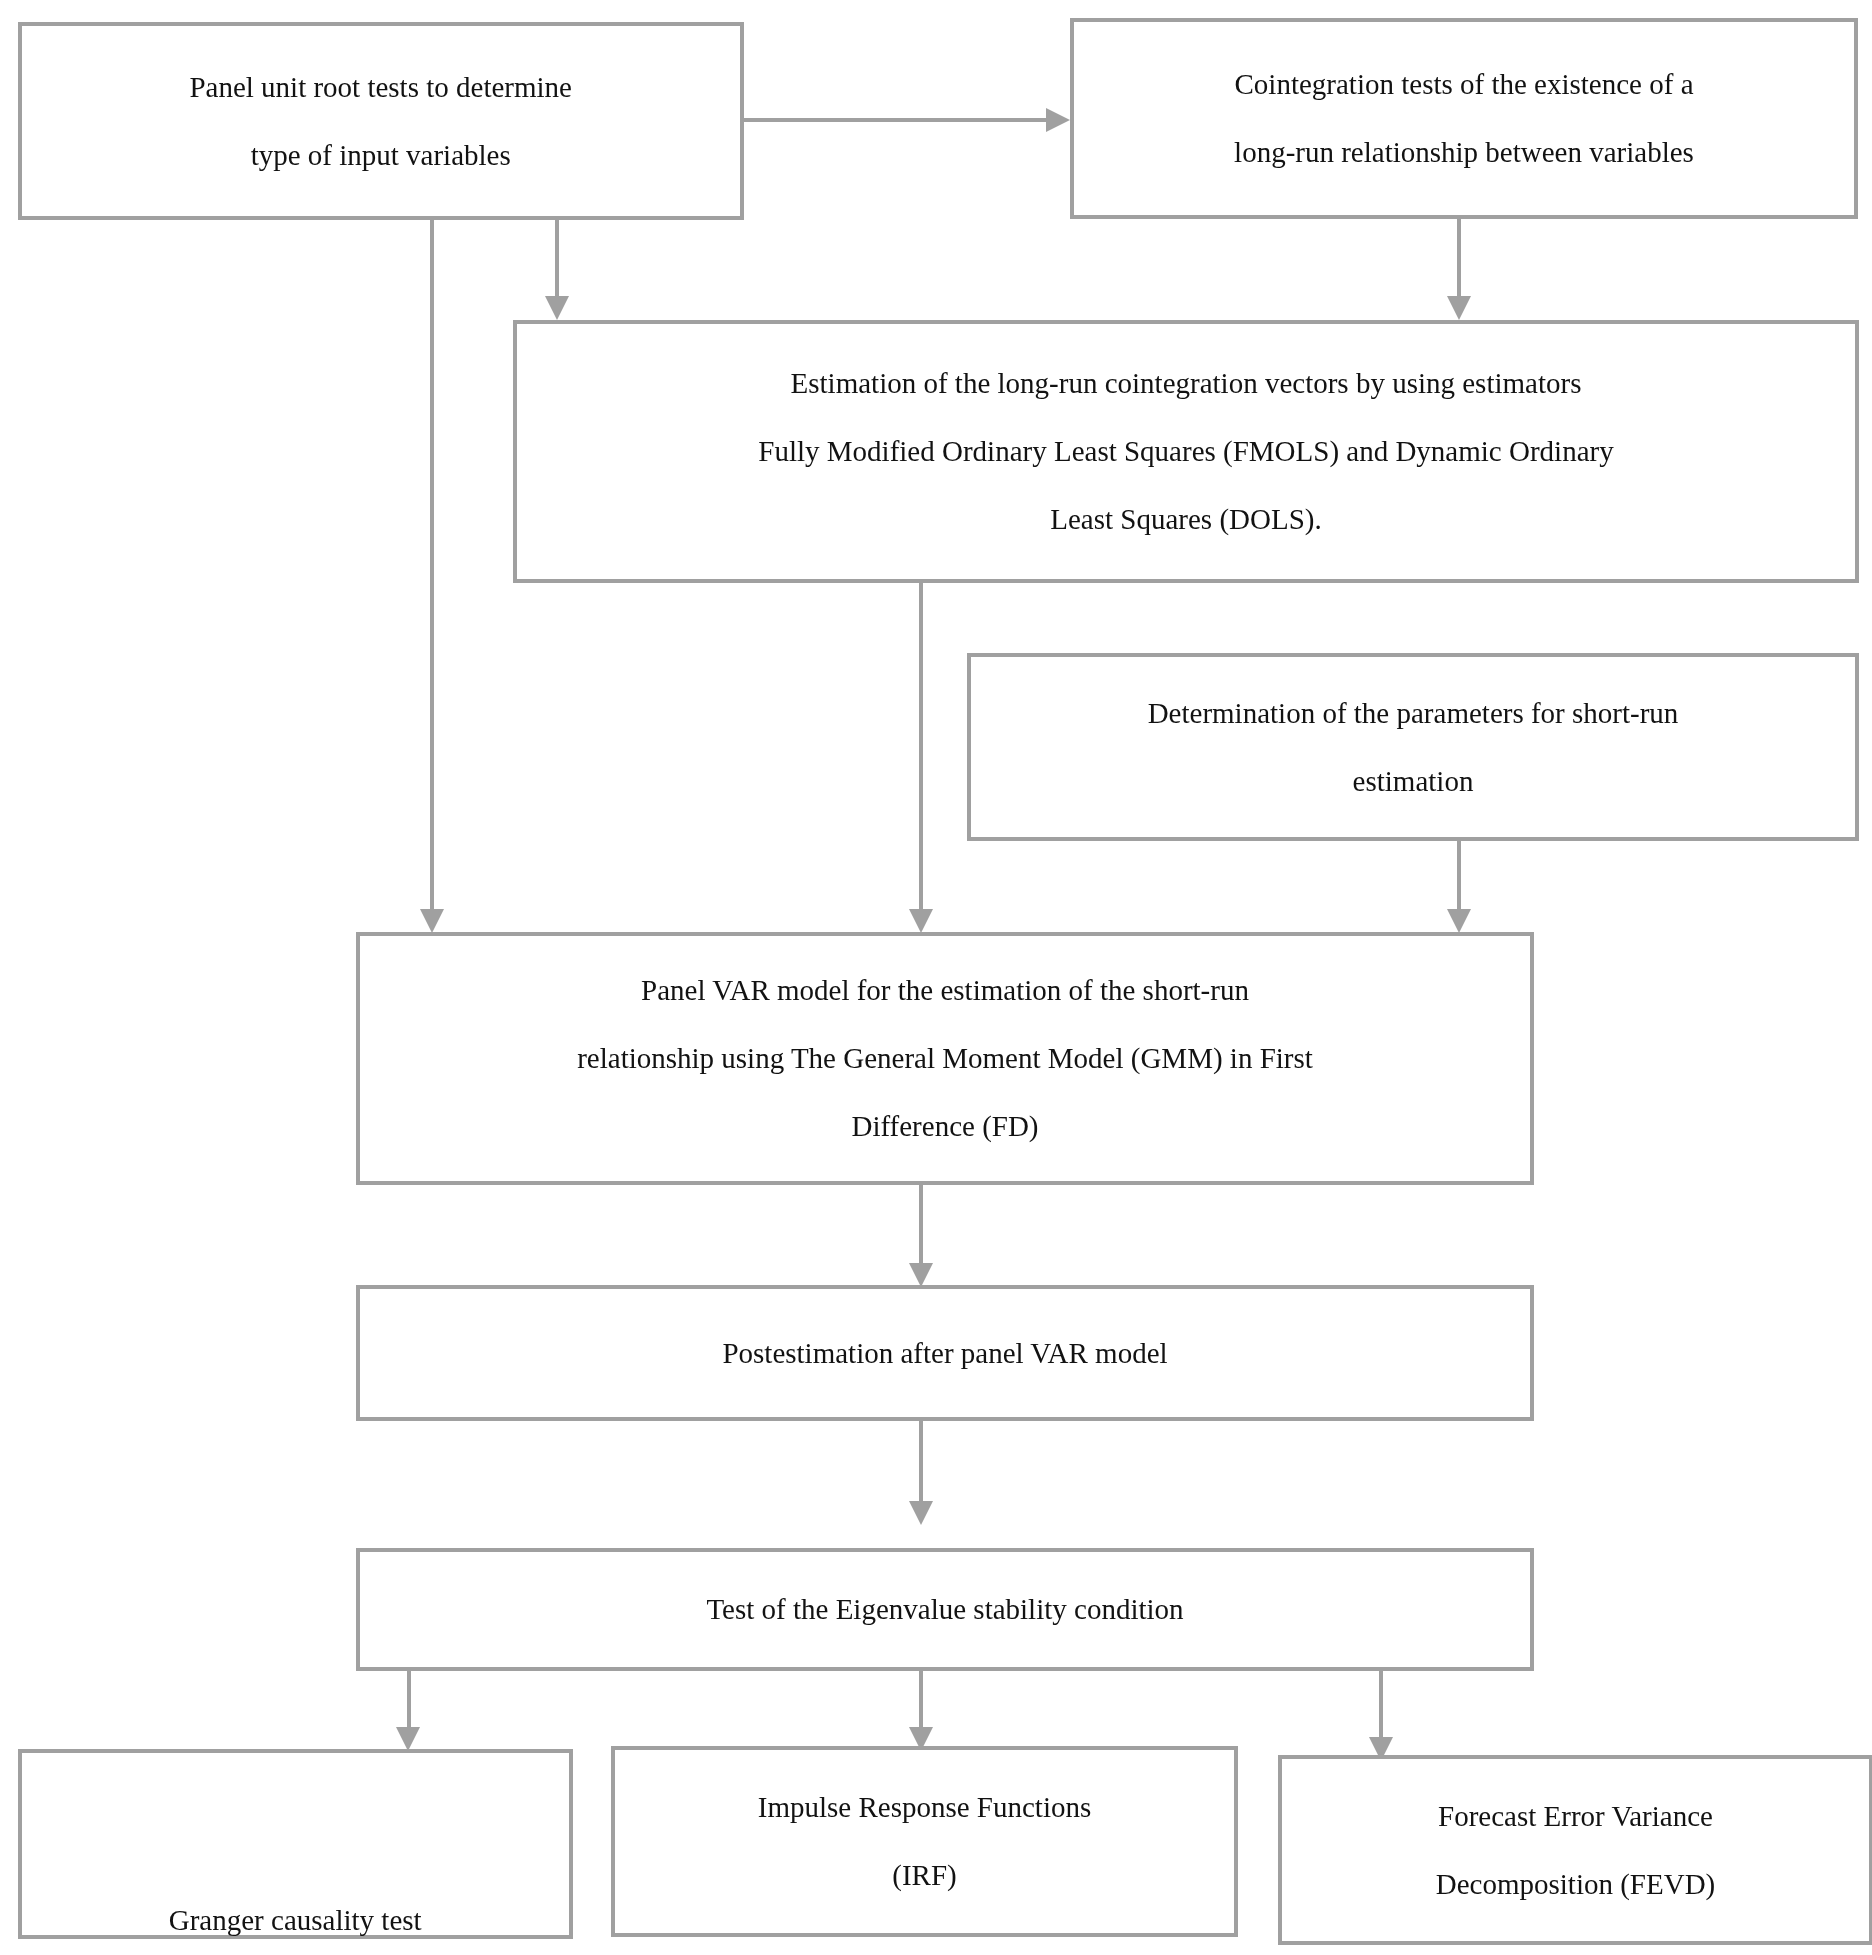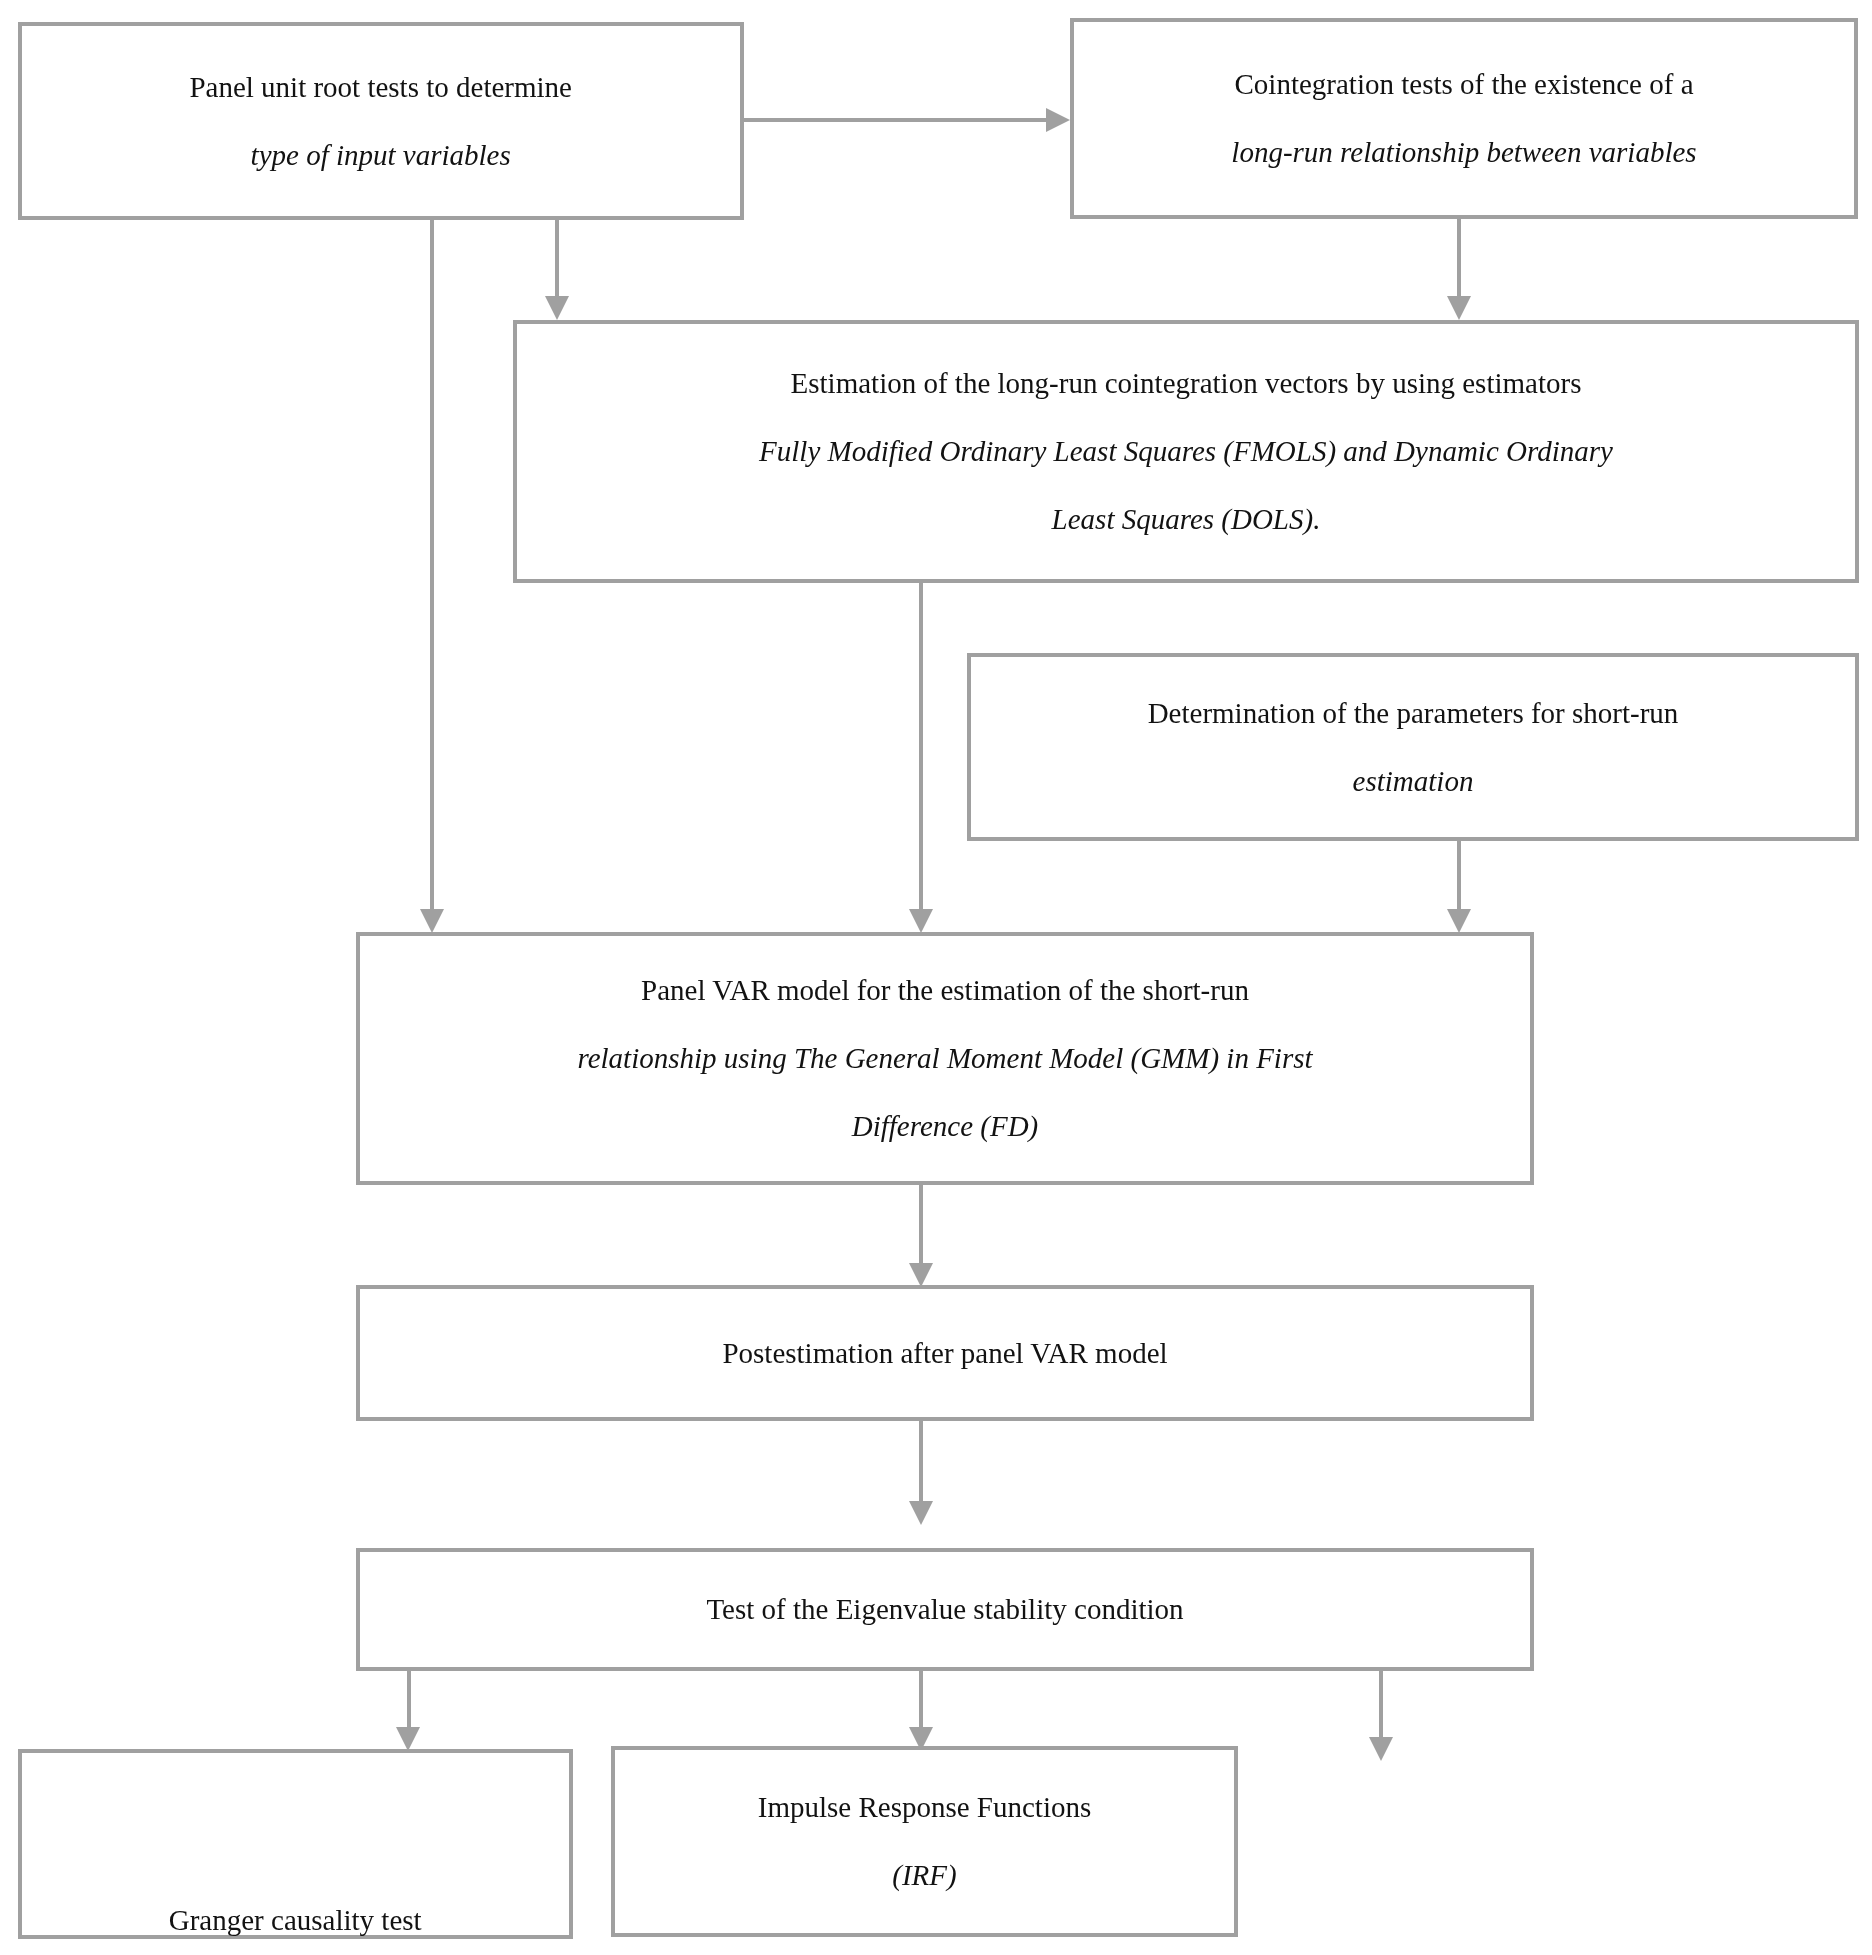--- a/index.html
+++ b/index.html
@@ -20,21 +20,21 @@
     flex-direction:column;
     align-items:center;
     justify-content:center;
     text-align:center;
     color:#121212;
     font-size:29px;
     line-height:1.0;
     padding:0 16.5px;
   }
   .node .ln{display:block;white-space:nowrap;}
-  .node .ln + .ln{margin-top:39px;font-style:italic;}
+  .node .ln + .ln{margin-top:39px;}
 
   
   .vline{position:absolute;width:4.4px;background:#a0a0a0;}
   .hline{position:absolute;height:4.4px;background:#a0a0a0;}
   .arrow-down{
     position:absolute;width:0;height:0;
     border-left:12px solid transparent;
     border-right:12px solid transparent;
     border-top:24px solid #a0a0a0;
   }
@@ -120,15 +120,19 @@
 
   <div class="node" style="left:17.7px; top:1749px; width:555px; height:190px;justify-content:flex-end;">
     <span class="ln">Granger causality test</span>
   </div>
 
   <div class="node" style="left:611px; top:1746px; width:627px; height:191px;text-align:right;">
     <span class="ln">Impulse Response Functions</span>
     <span class="ln">(IRF)</span>
   </div>
 
+  <div class="node" style="left:1278px; top:1755px; width:595px; height:190px;">
+    <span class="ln">Forecast Error Variance</span>
+    <span class="ln">Decomposition (FEVD)</span>
+  </div>
 
 </div>
 
 
 </body></html>

